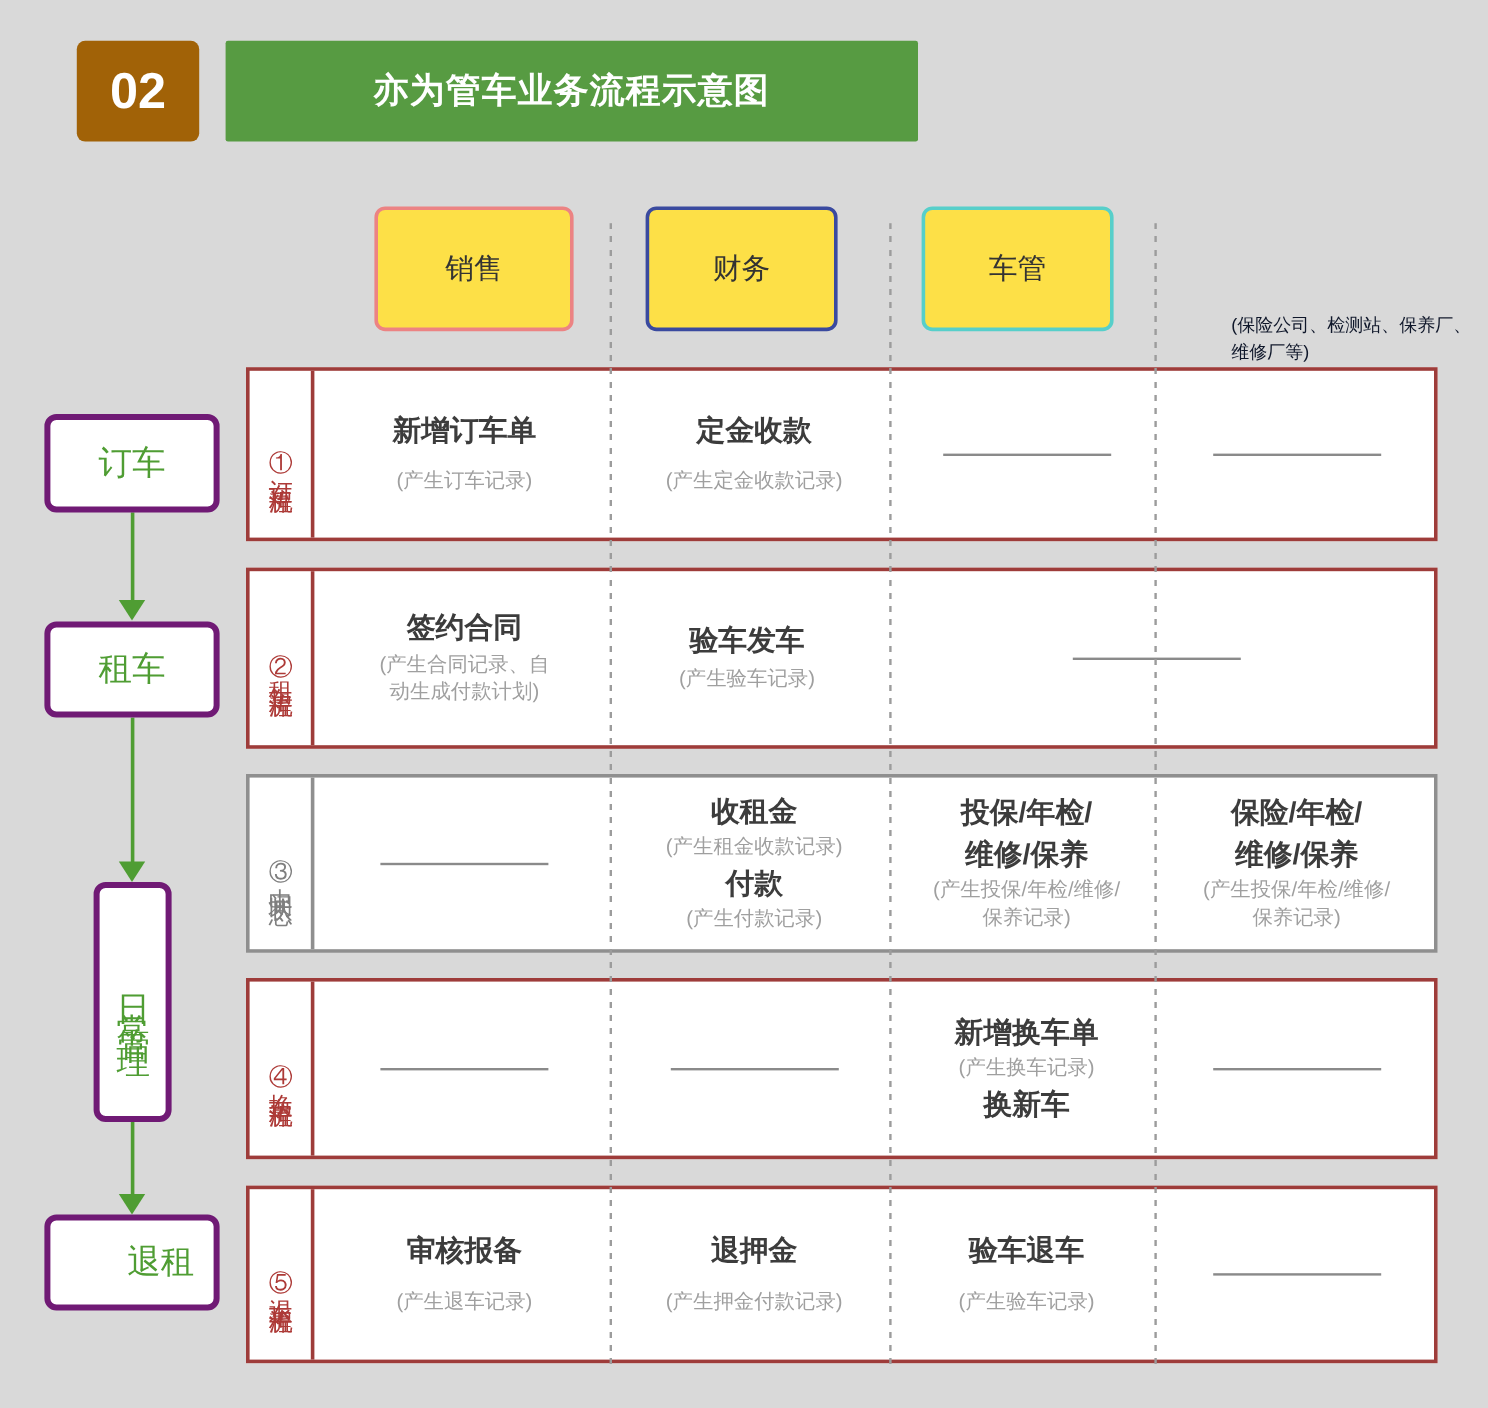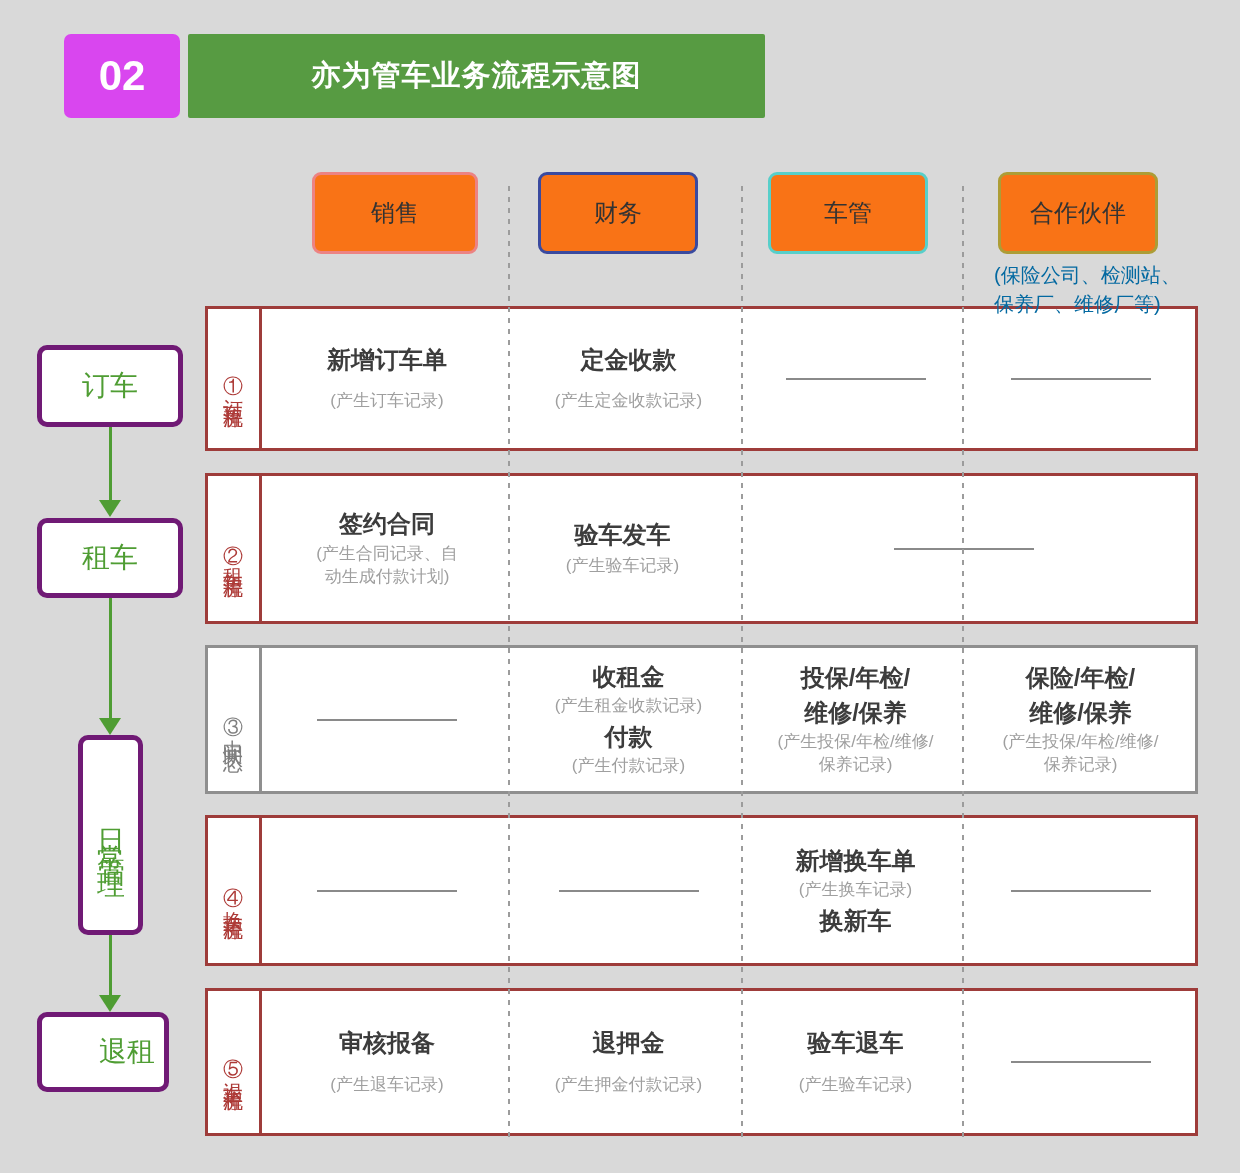--- a/index.html
+++ b/index.html
@@ -1,37 +1,37 @@
 <!DOCTYPE html>
 <html><head>
 <meta charset="utf-8">
 <style>
   html,body{margin:0;padding:0;}
   body{width:1240px;height:1173px;overflow:hidden;background:#d9d9d9;}
   .canvas{position:relative;width:1240px;height:1173px;background:#d9d9d9;
           font-family:"Liberation Sans",sans-serif;}
 
   
-  .badge{position:absolute;left:64px;top:34px;width:116px;height:84px;background:#d946ef;
+  .badge{position:absolute;left:64px;top:34px;width:102px;height:84px;background:#a16207;
          border-radius:7px;color:#fff;font-size:42px;font-weight:bold;
          display:flex;align-items:center;justify-content:center;}
   .titlebar{position:absolute;left:188px;top:34px;width:577px;height:84px;background:#579b42;
          border-radius:2px;color:#fff;font-size:29px;font-weight:bold;
          display:flex;align-items:center;justify-content:center;letter-spacing:1px;}
 
   
-  .colhead{position:absolute;top:172px;height:82px;background:#f97316;border:3px solid;border-radius:9px;
+  .colhead{position:absolute;top:172px;height:104px;background:#fde047;border:3px solid;border-radius:9px;
          display:flex;align-items:center;justify-content:center;font-size:24px;color:#333;
          box-sizing:border-box;z-index:4;}
   #ch1{left:312px;width:166px;border-color:#ec8383;}
   #ch2{left:538px;width:160px;border-color:#3a4a9f;}
   #ch3{left:768px;width:160px;border-color:#57cfca;}
   #ch4{left:998px;width:160px;border-color:#ad9d36;}
-  .partner-caption{position:absolute;left:994px;top:261px;width:202px;font-size:20px;
-         color:#0369a1;line-height:1.45;z-index:4;}
+  .partner-caption{position:absolute;left:1026px;top:261px;width:202px;font-size:15px;
+         color:#0f172a;line-height:1.45;z-index:4;}
 
   
   .vsep{position:absolute;top:186px;height:952px;width:2px;z-index:3;
         background:repeating-linear-gradient(to bottom,#9c9c9c 0 5px,transparent 5px 11px);}
   #sep1{left:508px;} #sep2{left:741px;} #sep3{left:962px;}
 
   
   .row{position:absolute;left:205px;width:993px;background:#fff;border:3px solid;
        display:flex;box-sizing:border-box;z-index:2;}
   .row.red{border-color:#9e3c3a;}
@@ -58,40 +58,39 @@
   .row3 .c3 .cap,.row3 .c4 .cap{max-width:170px;}
 
   
   .fbox{position:absolute;background:#fff;border:5px solid #701a75;border-radius:10px;
        color:#4f9d33;display:flex;align-items:center;justify-content:center;font-size:28px;
        font-weight:500;box-sizing:border-box;z-index:4;}
   #f1{left:37px;top:345px;width:146px;height:82px;}
   #f2{left:37px;top:518px;width:146px;height:80px;}
   #f3{left:78px;top:735px;width:65px;height:200px;}
   #f3 span{writing-mode:vertical-rl;text-orientation:upright;letter-spacing:14px;}
-  #f4{left:37px;top:1012px;width:132px;height:80px;padding-left:48px;}
+  #f4{left:37px;top:1012px;width:146px;height:80px;padding-left:48px;}
   .astem{position:absolute;left:109px;width:3px;background:#4f9d33;z-index:3;}
   .ahead{position:absolute;left:99px;width:0;height:0;border-left:11px solid transparent;
        border-right:11px solid transparent;border-top:17px solid #4f9d33;z-index:3;}
   #a1s{top:427px;height:74px;} #a1h{top:500px;}
   #a2s{top:598px;height:122px;} #a2h{top:718px;}
   #a3s{top:935px;height:62px;} #a3h{top:995px;}
 </style>
 </head>
 <body>
 
 <div class="canvas">
 
   <div class="badge">02</div>
   <div class="titlebar">亦为管车业务流程示意图</div>
 
   <div class="colhead" id="ch1">销售</div>
   <div class="colhead" id="ch2">财务</div>
   <div class="colhead" id="ch3">车管</div>
-  <div class="colhead" id="ch4">合作伙伴</div>
   <div class="partner-caption">(保险公司、检测站、保养厂、维修厂等)</div>
 
   <div class="vsep" id="sep1"></div>
   <div class="vsep" id="sep2"></div>
   <div class="vsep" id="sep3"></div>
 
   <div class="fbox" id="f1">
     <span>订车</span>
   </div>
   <div class="astem" id="a1s"></div>

